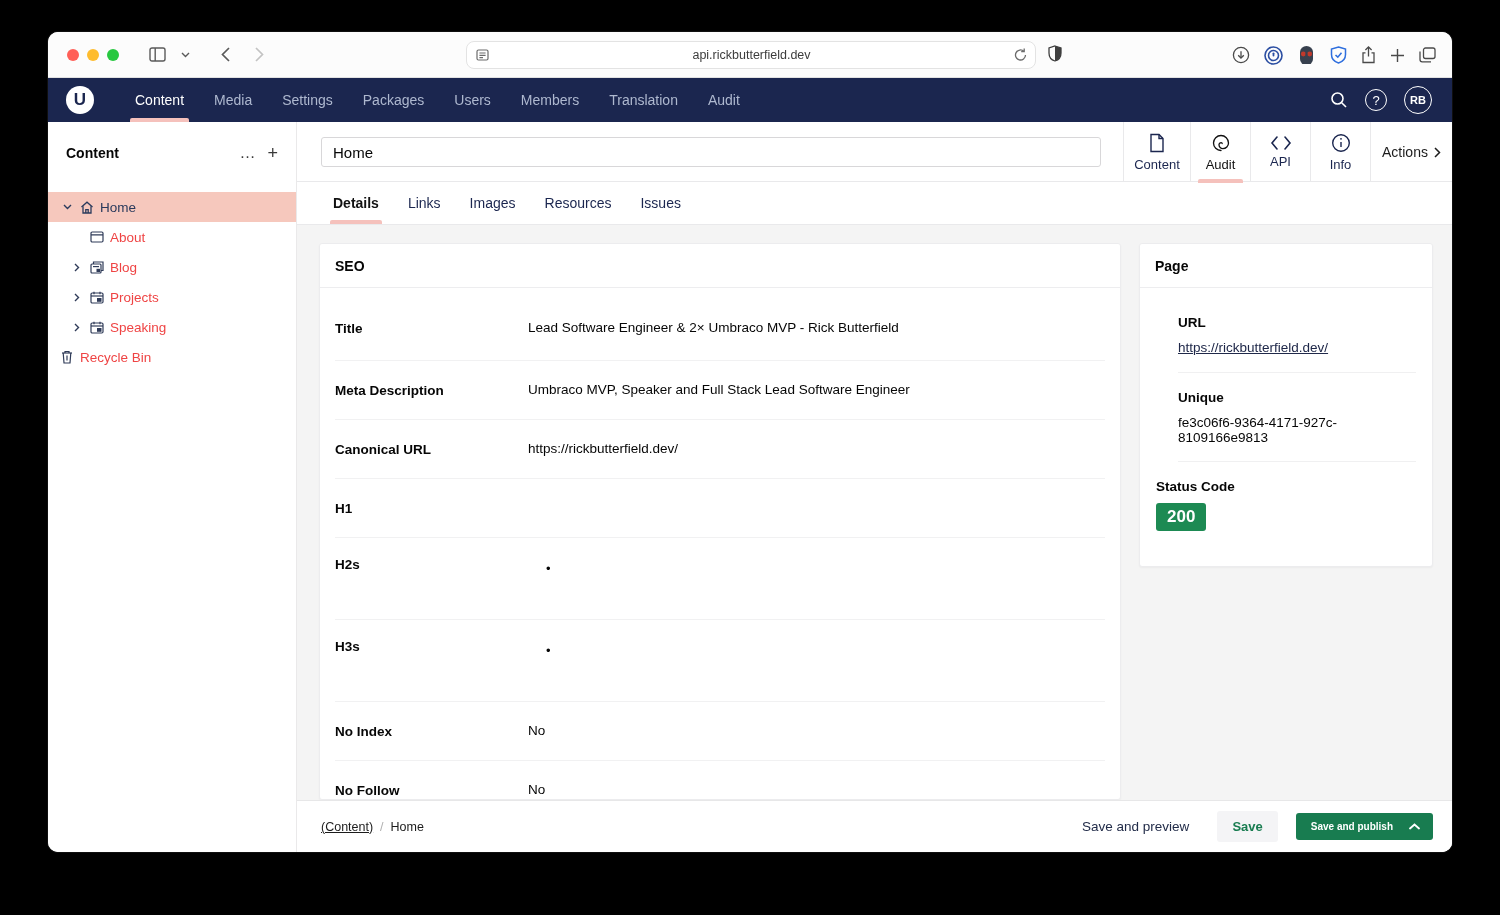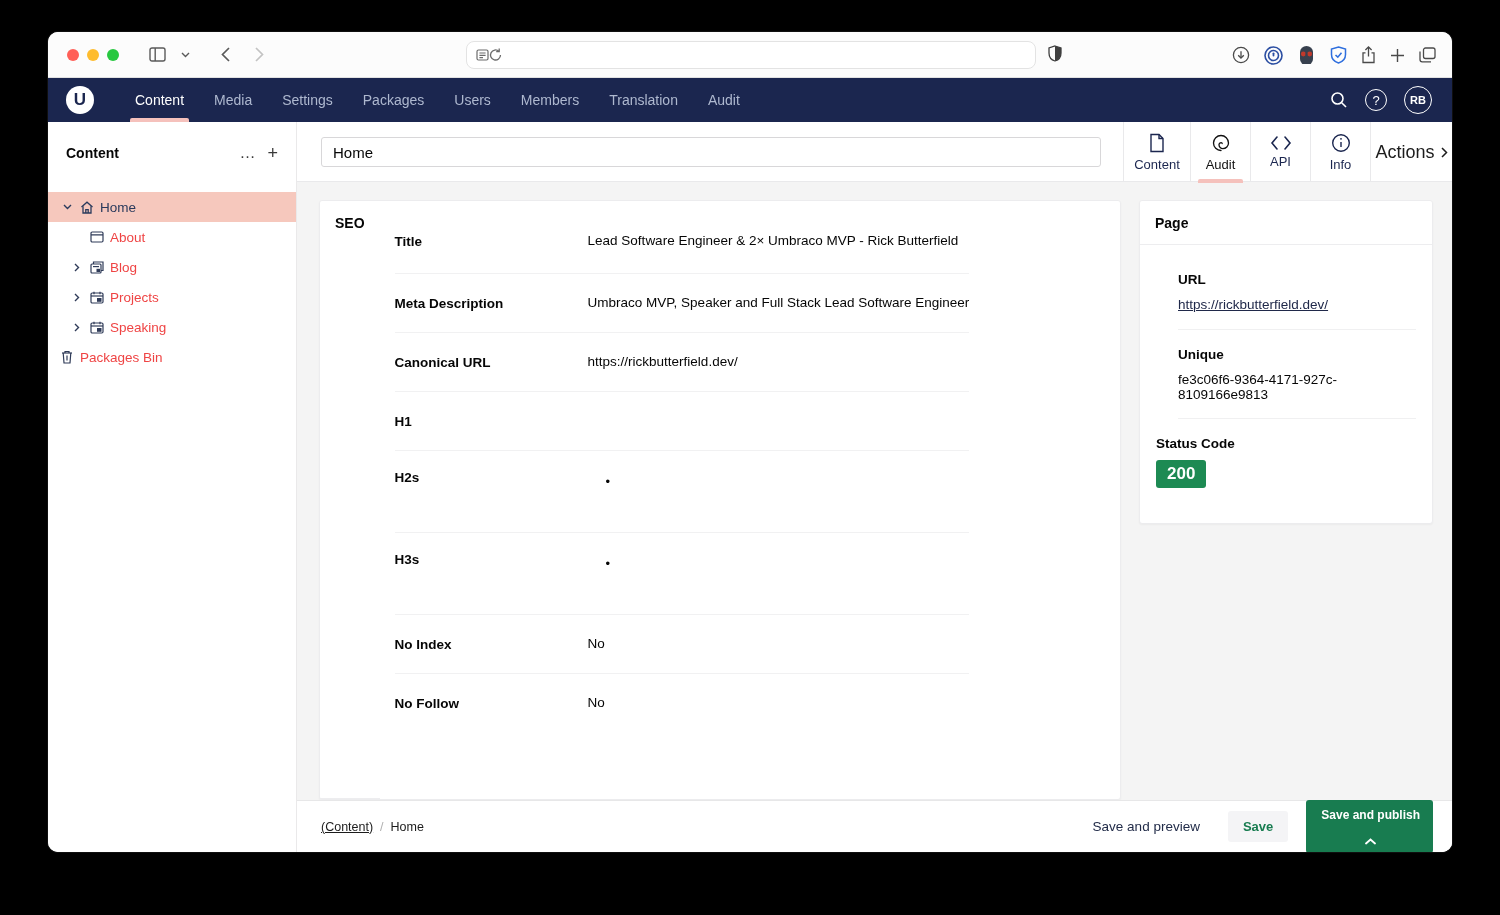--- a/index.html
+++ b/index.html
@@ -66,34 +66,34 @@
   .title-input { margin:15px 0 0 24px; width:780px; height:30px; border:1px solid #d8d7d9; border-radius:3px;
     padding:0 11px; font-size:15px; color:#060606; font-family:"Liberation Sans",sans-serif; outline:none; background:#fff; }
   .app-tabs { margin-left:auto; display:flex; height:60px; }
   .app-tab { width:60px; border-left:1px solid #e9e9eb; display:flex; flex-direction:column; align-items:center;
     justify-content:center; gap:4px; color:var(--navy,#1b264f); font-size:13px; position:relative; cursor:default; }
   .app-tab.first { width:67px; }
   .app-tab.active { color:#121212; }
   .app-tab.active::after { content:""; position:absolute; left:7px; right:7px; bottom:-1px; height:4px;
     background:var(--pink,#f5c1bc); border-radius:2px 2px 0 0; }
   .actions-tab { width:82px; border-left:1px solid #e9e9eb; display:flex; align-items:center; justify-content:center;
-    gap:6px; font-size:18px; color:#1c1c1c; cursor:default; }
+    gap:6px; font-size:14px; color:#1c1c1c; cursor:default; }
 
   .content-tabs { height:43px; flex:none; border-bottom:1px solid #e9e9eb; display:flex; align-items:stretch;
     padding-left:36px; gap:29px; font-size:14px; color:var(--navy,#1b264f); }
   .ctab { display:flex; align-items:center; position:relative; cursor:default; }
   .ctab.active { color:#121212; font-weight:700; }
   .ctab.active::after { content:""; position:absolute; left:-3px; right:-3px; bottom:0; height:4px;
     background:var(--pink,#f5c1bc); border-radius:2px 2px 0 0; }
 
   
   .scroll-area { flex:1; min-height:0; background:#f4f4f4; display:flex; gap:18px; padding:18px 19px 0 22px; overflow:hidden; }
   .card { background:#fff; border:1px solid #ececee; border-radius:3px; box-shadow:0 1px 2px rgba(0,0,0,.04); }
   .card-header { padding:14px 15px 13px; font-size:14px; font-weight:700; color:#060606; border-bottom:1px solid #ededef; }
-  .seo-card { width:802px; flex:none; display:flex; flex-direction:row; }
+  .seo-card { width:802px; flex:none; display:flex; flex-direction:column; }
   .seo-body { padding-top:8px; }
   .seo-row { display:flex; align-items:center; min-height:59px; margin:0 15px; position:relative; }
   .seo-row.tall { min-height:64px; }
   .seo-row + .seo-row { border-top:1px solid #f1f1f2; }
   .seo-row.list { min-height:82px; align-items:flex-start; padding-top:19px; }
   .seo-label { width:193px; flex:none; font-size:13.5px; font-weight:700; color:#060606; }
   .seo-value { flex:1; font-size:13.5px; color:#060606; line-height:1.35; }
   .seo-list { list-style:none; margin-top:3px; }
   .seo-list li { position:relative; padding-left:26px; height:22px; }
   .seo-list li::before { content:"•"; position:absolute; left:18px; top:0; color:#060606; font-size:13px; }
@@ -113,23 +113,23 @@
   .editor-footer { height:52px; flex:none; border-top:1px solid #e7e7e8; background:#fff; display:flex;
     align-items:center; padding:0 19px 0 24px; }
   .crumb-root { font-size:12.5px; color:#1c1c1c; text-decoration:underline; }
   .crumb-sep { font-size:12.5px; color:#b0b0b0; margin:0 7px; }
   .crumb-current { font-size:12.5px; color:#1c1c1c; }
   .footer-actions { margin-left:auto; display:flex; align-items:center; gap:18px; }
   .btn-text { font-size:13.5px; color:#222c49; background:none; border:none; padding:6px 10px; cursor:default;
     font-family:"Liberation Sans",sans-serif; }
   .btn-save { font-size:13px; font-weight:700; color:var(--green,#187c50); background:#f4f4f6; border:none;
     border-radius:3px; padding:8px 15px; cursor:default; font-family:"Liberation Sans",sans-serif; }
-  .btn-publish { font-size:12px; font-weight:700; color:#fff; background:var(--green,#187c50); border:none;
+  .btn-publish { font-size:10px; font-weight:700; color:#fff; background:var(--green,#187c50); border:none;
     border-radius:3px; padding:8px 13px 8px 15px; cursor:default; display:flex; align-items:center; gap:16px;
-    font-family:"Liberation Sans",sans-serif;flex-direction:column; }
+    font-family:"Liberation Sans",sans-serif; }
 </style>
 </head>
 <body>
 
 <div class="window">
 
   <div class="browser-bar">
     <div class="lights">
       <span class="light l-red"></span>
       <span class="light l-yellow"></span>
@@ -160,20 +160,21 @@
     </div>
     <div class="url-field">
       <span class="url-icon-l">
         <svg width="13" height="12" viewBox="0 0 13 12" fill="none" stroke="currentColor" stroke-width="1.2">
             <rect x="1" y="1" width="11" height="10" rx="1.5"></rect>
             <line x1="3.4" y1="4" x2="9.6" y2="4"></line>
             <line x1="3.4" y1="6.3" x2="9.6" y2="6.3"></line>
             <line x1="3.4" y1="8.6" x2="7" y2="8.6"></line>
           </svg>
       </span>
+      <span class="url-text">api.rickbutterfield.dev</span>
       <span class="url-icon-r">
         <svg width="13" height="14" viewBox="0 0 13 14" fill="none" stroke="currentColor" stroke-width="1.3">
             <path d="M11.5 7 a5 5 0 1 1 -1.6 -3.7"></path>
             <polyline points="10.2,0.6 10.2,3.6 7.2,3.6" fill="none"></polyline>
           </svg>
       </span>
     </div>
     <span class="shield-solo">
       <svg width="14" height="17" viewBox="0 0 14 17">
           <path d="M7 1 L13 3 V8 C13 12.5 10.5 15 7 16 C3.5 15 1 12.5 1 8 V3 Z" fill="none" stroke="currentColor" stroke-width="1.3"></path>
@@ -349,21 +350,21 @@
         </div>
         <div class="tree-item">
           <span class="tw">
             <svg width="12" height="14" viewBox="0 0 12 14" fill="none" stroke="currentColor" stroke-width="1.2">
                 <path d="M1 3 H11"></path>
                 <path d="M4 3 V1.5 H8 V3"></path>
                 <path d="M2.2 3 L3 13 H9 L9.8 3"></path>
                 <line x1="6" y1="5.5" x2="6" y2="10.5"></line>
               </svg>
           </span>
-          <span class="tree-label">Packages Bin</span>
+          <span class="tree-label">Recycle Bin</span>
         </div>
       </div>
     </div>
 
     <div class="editor">
       <div class="editor-header">
         <input class="title-input" type="text" value="Home" style="">
         <div class="app-tabs">
           <div class="app-tab first">
             <span>
@@ -405,20 +406,27 @@
             <span>Actions</span>
             <span>
               <svg width="7" height="11" viewBox="0 0 7 11" fill="none" stroke="currentColor" stroke-width="1.5">
                   <polyline points="1,1 5.5,5.5 1,10"></polyline>
                 </svg>
             </span>
           </div>
         </div>
       </div>
 
+      <div class="content-tabs">
+        <span class="ctab active">Details</span>
+        <span class="ctab">Links</span>
+        <span class="ctab">Images</span>
+        <span class="ctab">Resources</span>
+        <span class="ctab">Issues</span>
+      </div>
 
       <div class="scroll-area">
 
         <div class="card seo-card">
           <div class="card-header">SEO</div>
           <div class="seo-body">
             <div class="seo-row tall">
               <span class="seo-label">Title</span>
               <span class="seo-value">Lead Software Engineer &amp; 2× Umbraco MVP - Rick Butterfield</span>
             </div>

